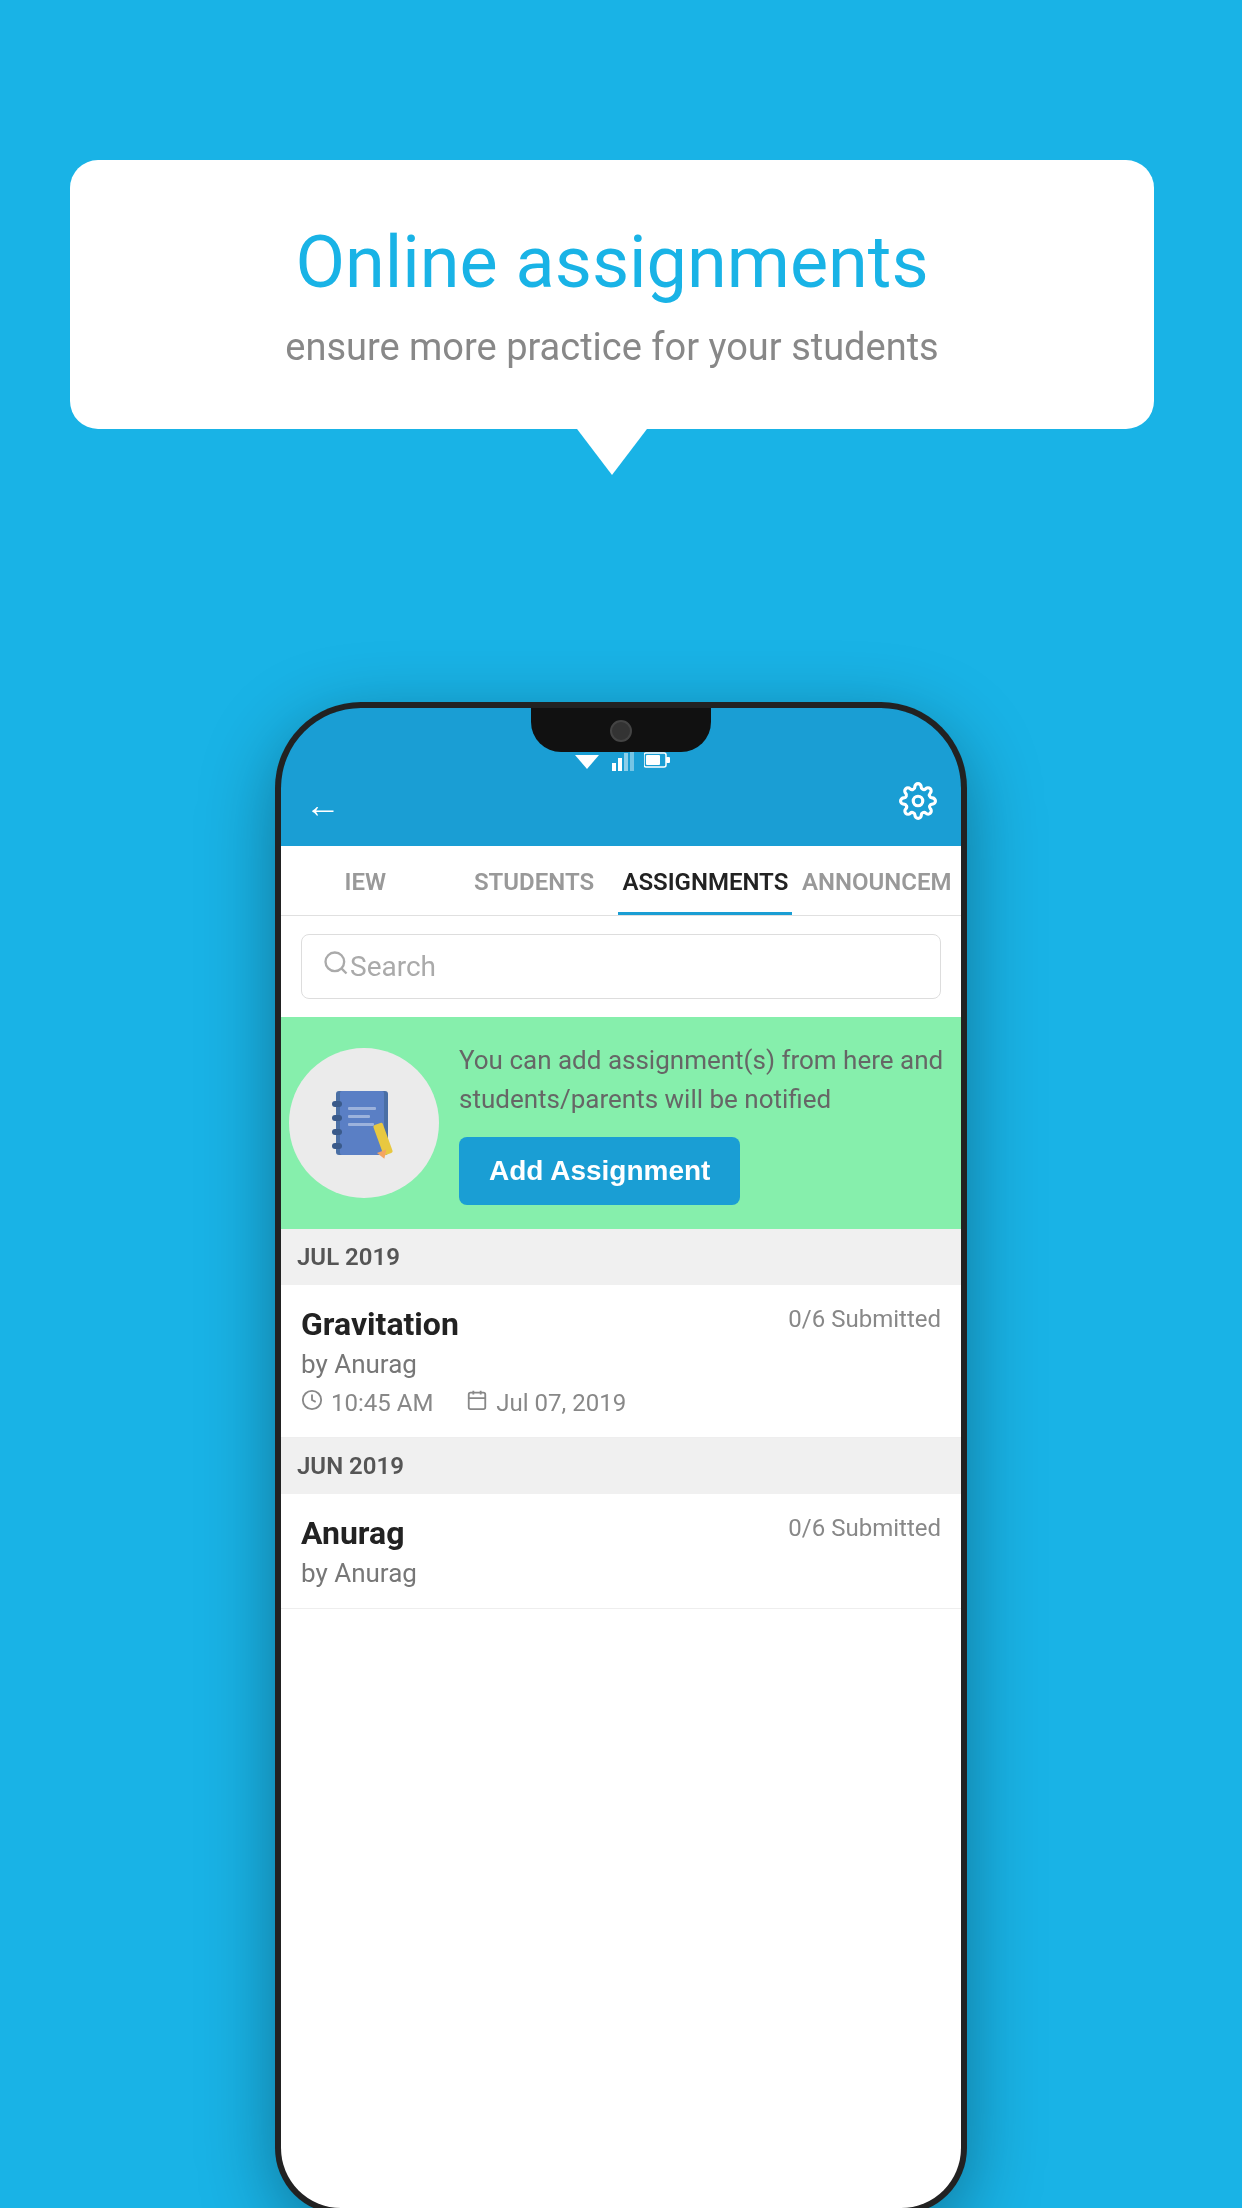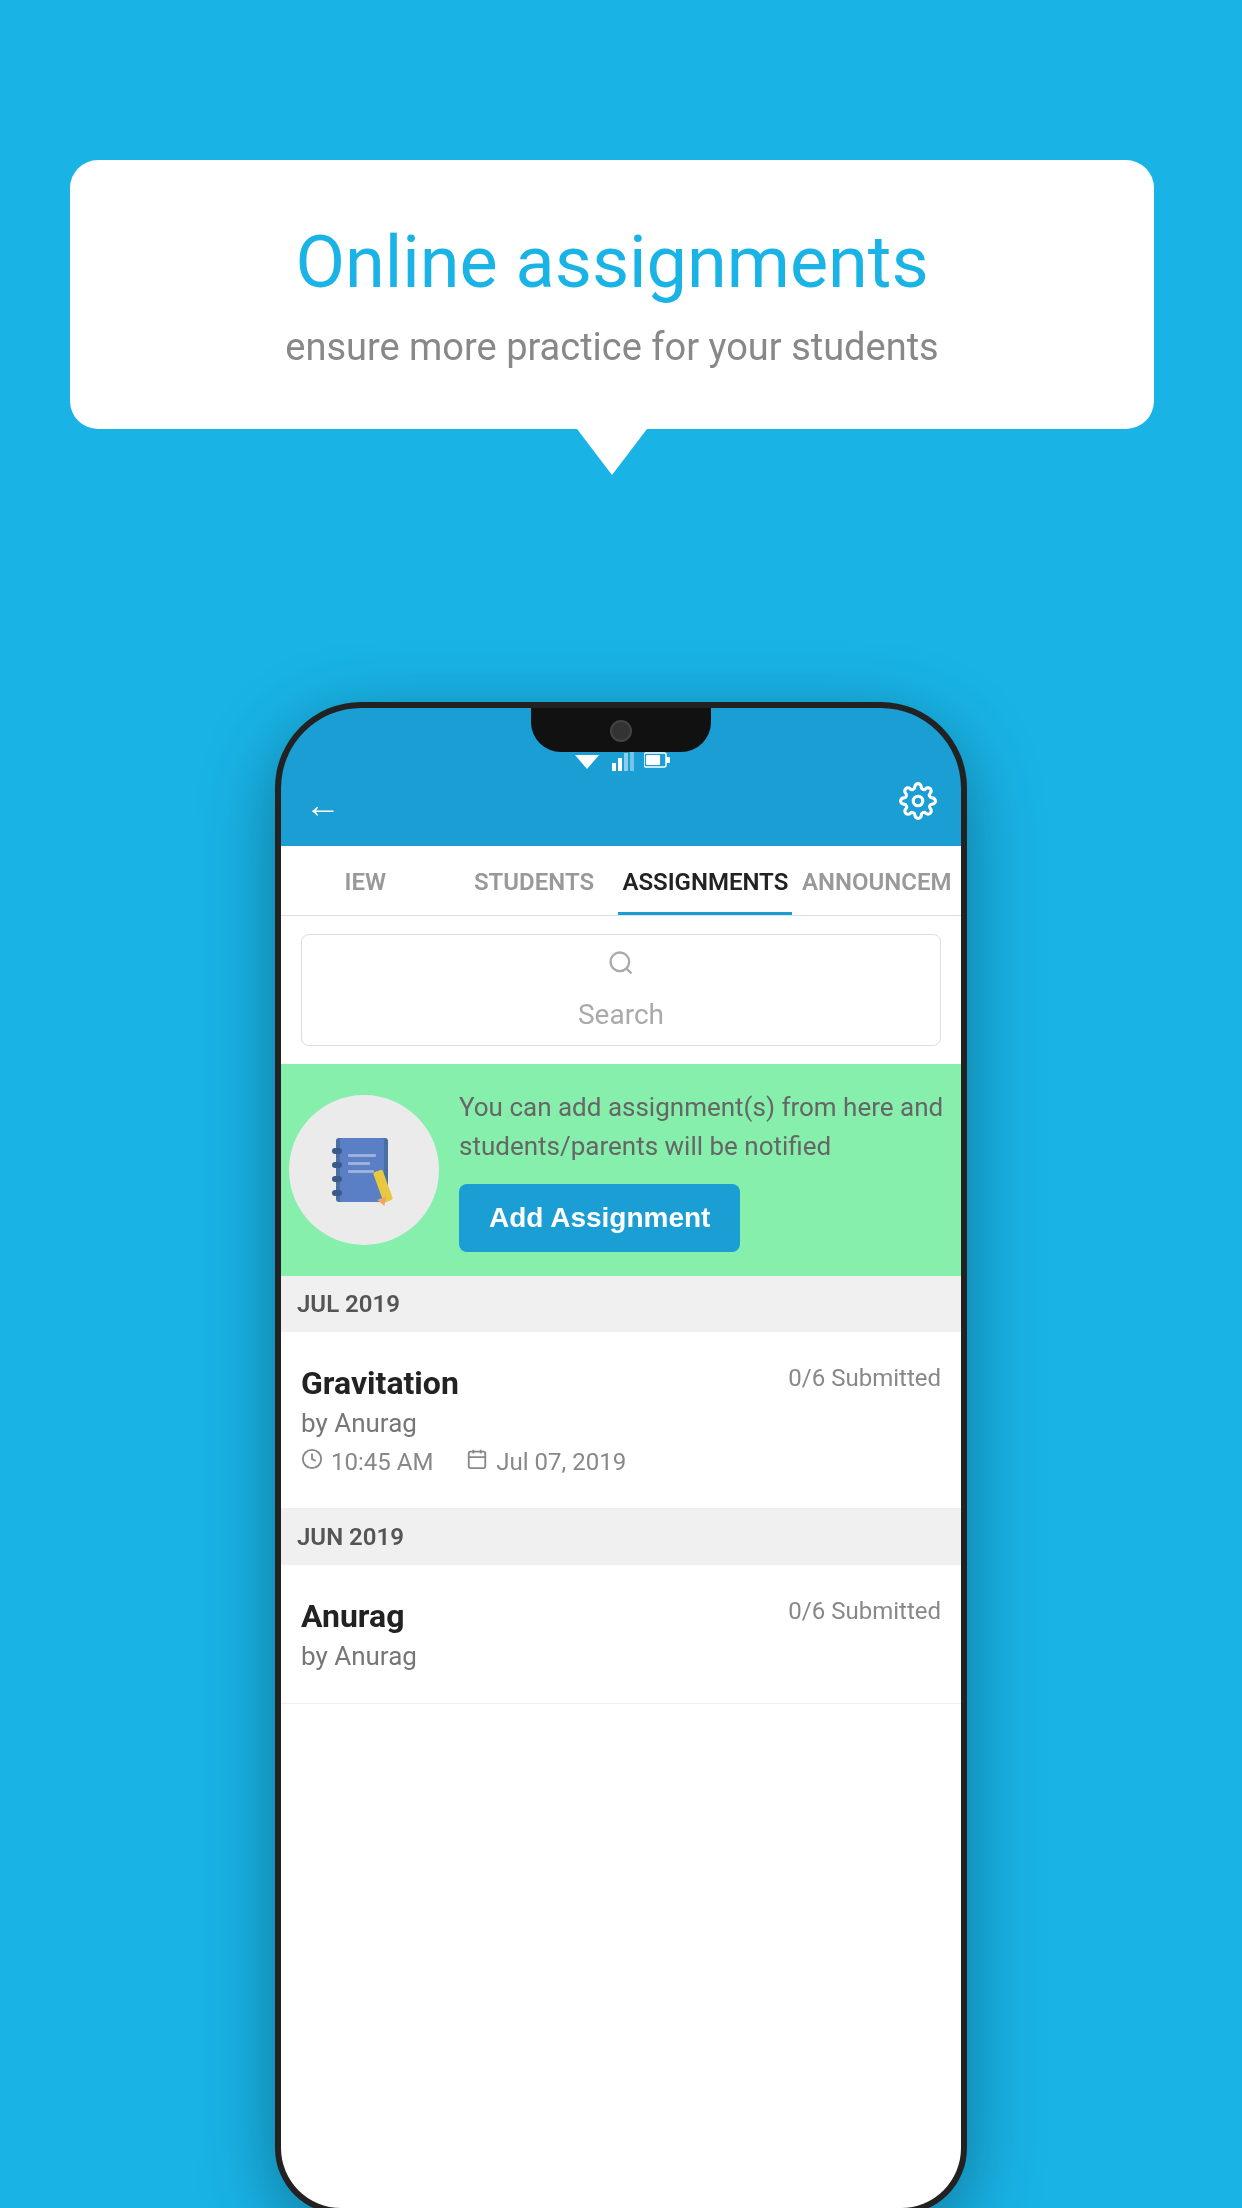--- a/index.html
+++ b/index.html
@@ -199,22 +199,20 @@
       background: white;
     }
 
     .search-input {
       width: 100%;
       border: 1.5px solid #ddd;
       border-radius: 8px;
       padding: 14px 20px;
       display: flex;
       align-items: center;
-      gap: 14px;
-      flex-direction: column;
     }
 
     .search-icon {
       color: #999;
       font-size: 28px;
     }
 
     .search-placeholder {
       color: #aaa;
       font-size: 28px;
@@ -273,21 +271,21 @@
       background: #f0f0f0;
       padding: 14px 16px;
       font-size: 24px;
       font-weight: 600;
       color: #555;
     }
 
     
     .assignment-item {
       background: white;
-      padding: 32px 20px;
+      padding: 20px 20px;
       border-bottom: 1px solid #eee;
     }
 
     .assignment-top {
       display: flex;
       justify-content: space-between;
       align-items: flex-start;
     }
 
     .assignment-name {

